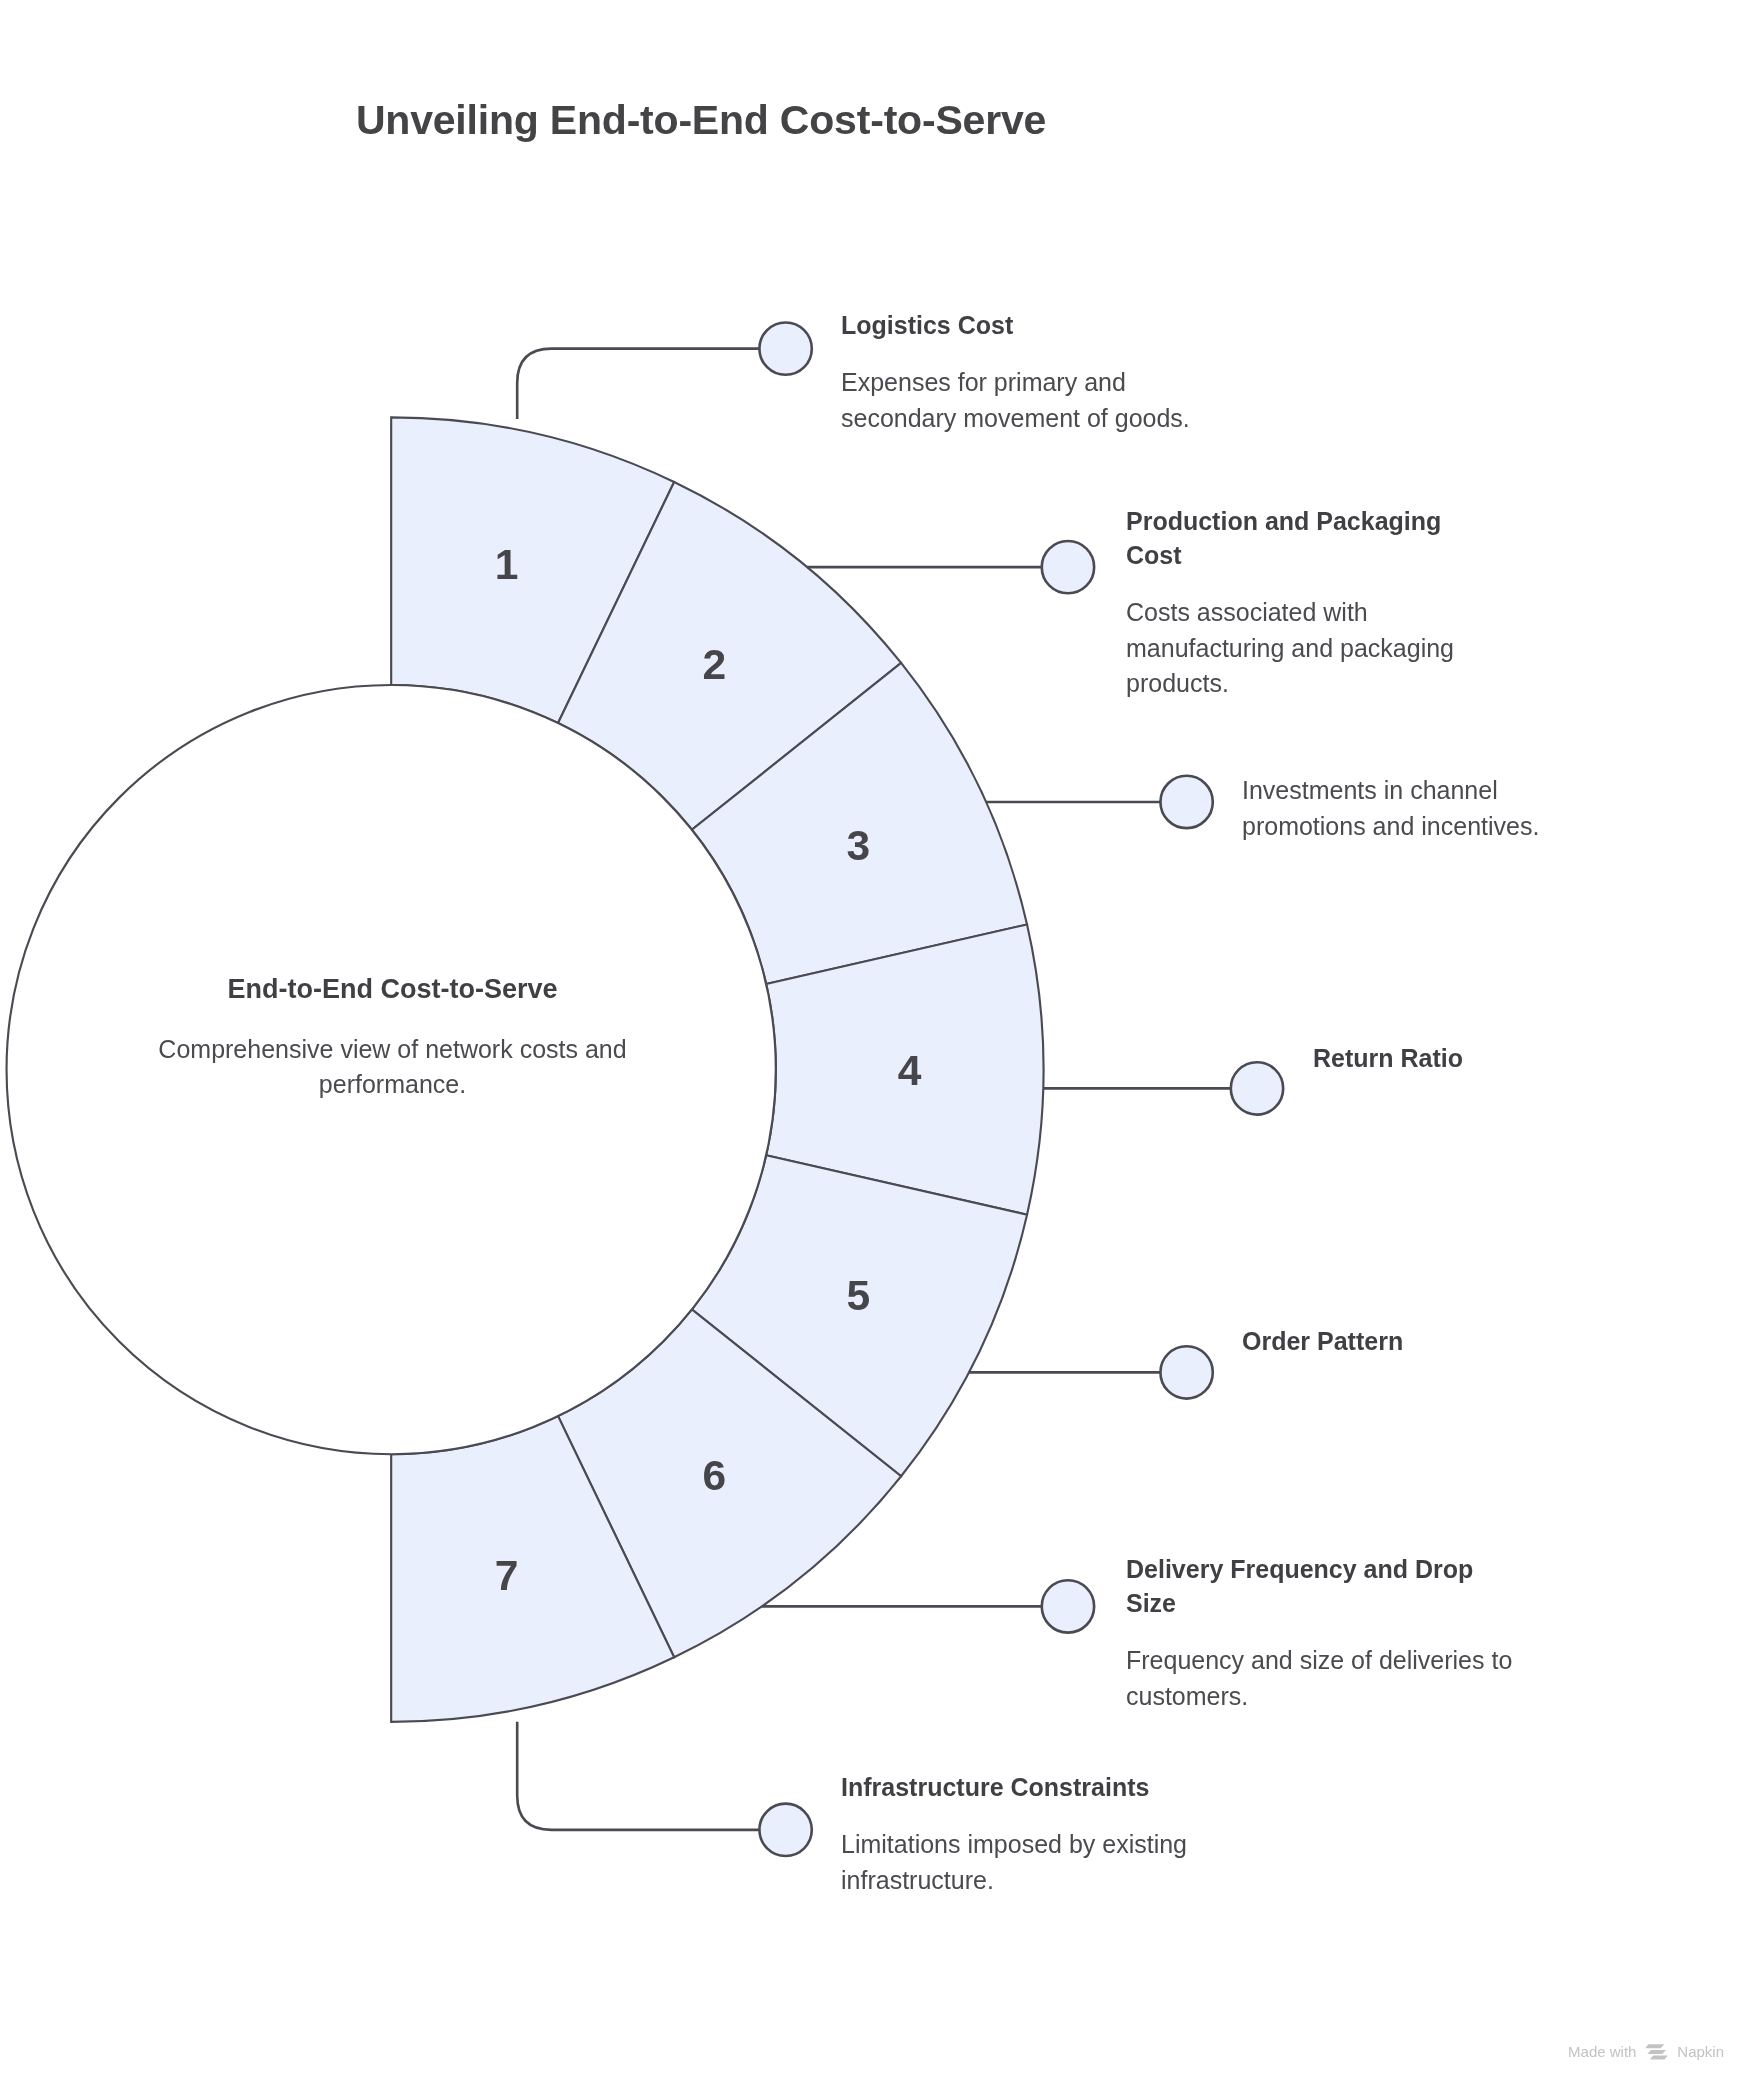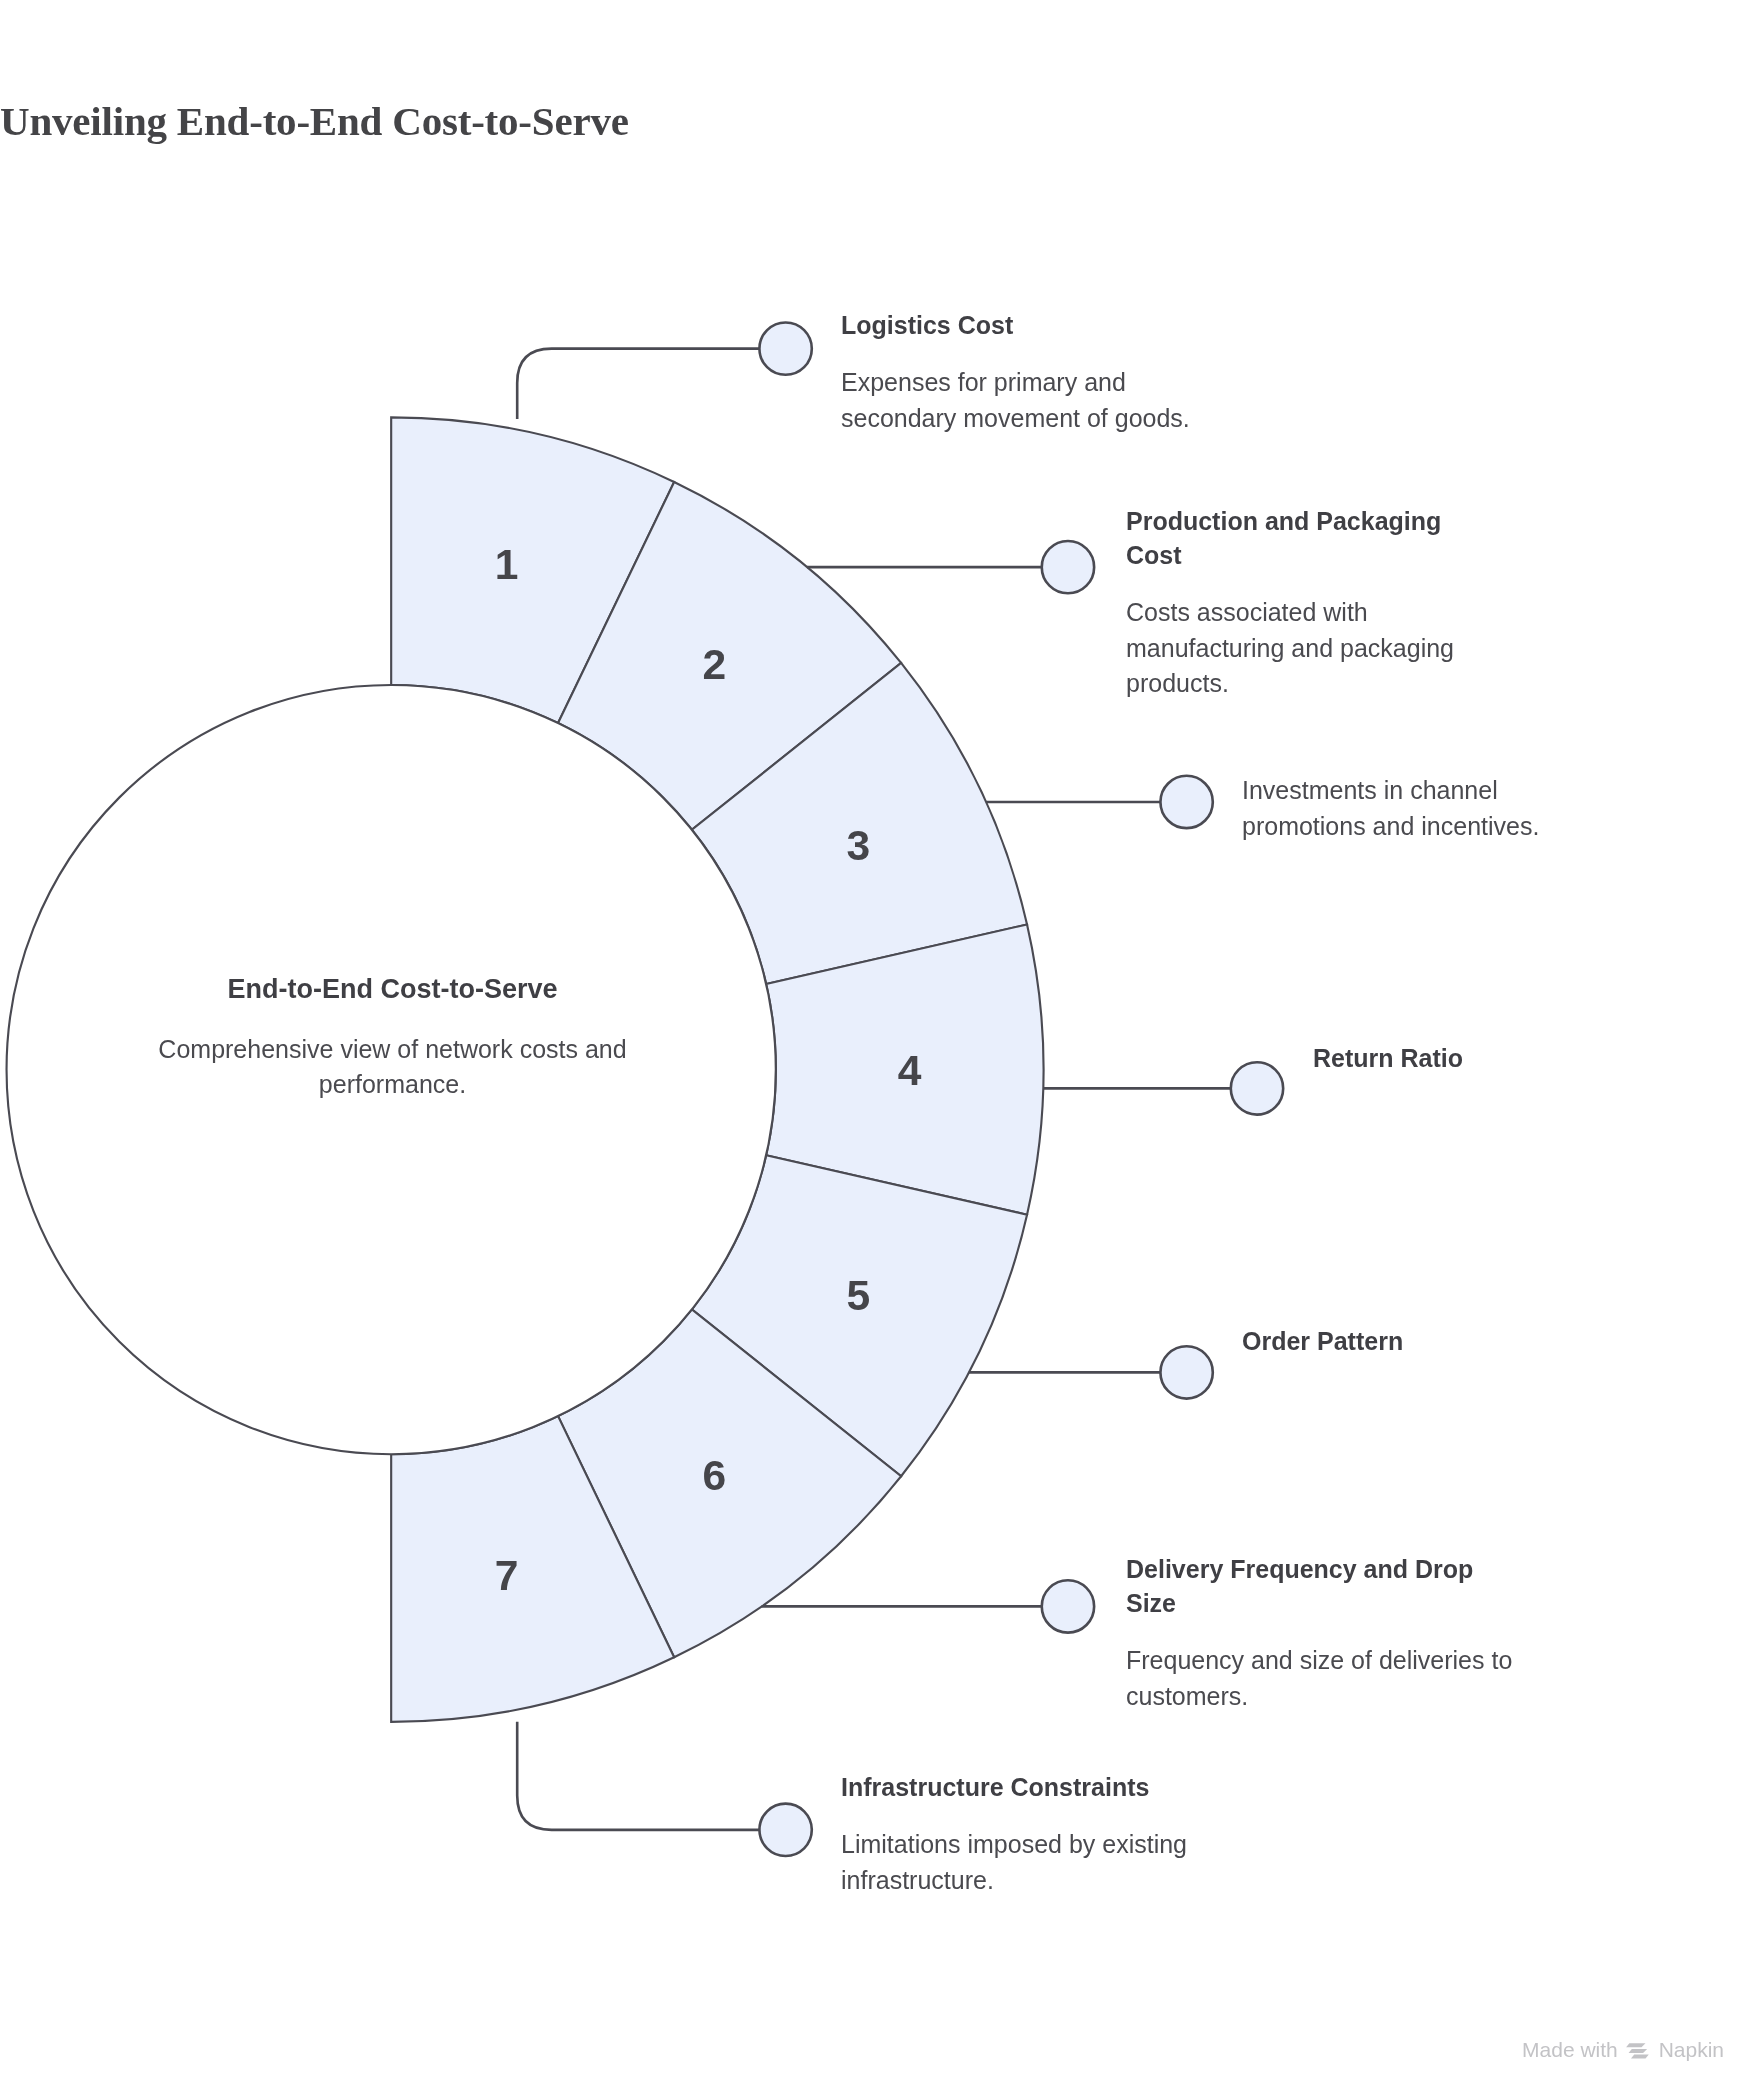--- a/index.html
+++ b/index.html
@@ -2,22 +2,22 @@
 <html style="font-size:13px"><head>
 <meta charset="utf-8">
 <style>
   html,body{margin:0;padding:0;background:#ffffff;}
   body{
     width:1757px;height:2095px;position:relative;overflow:hidden;
     font-family:"Liberation Sans","DejaVu Sans",sans-serif;
     color:#404040;
   }
   #page-title{
-    position:absolute;top:97px;left:0;width:1402px;
-    font-size:41px;font-weight:bold;color:#444447;letter-spacing:-0.2px;font-family:Liberation Serif, serif;
+    position:absolute;top:97px;left:0;width:1402px;text-align:center;
+    font-size:41px;font-weight:bold;color:#444447;letter-spacing:-0.2px;
   }
   svg#diagram{position:absolute;top:0;left:0;width:1757px;height:2095px;}
   .seg{fill:#e9effc;stroke:#4a4a52;stroke-width:2.6;}
   .inner-circle{fill:#ffffff;stroke:#4a4a52;stroke-width:2.6;}
   .seg-num{fill:#45454a;font-size:52px;font-weight:bold;text-anchor:middle;
            dominant-baseline:central;font-family:"Liberation Sans",sans-serif;}
   .connector{fill:none;stroke:#4a4a52;stroke-width:3.2;}
   .node-dot{fill:#e9effc;stroke:#4a4a52;stroke-width:3.2;}
 
   .center-block{
@@ -25,21 +25,21 @@
   }
   .center-title{font-size:27px;font-weight:bold;color:#3f3f44;line-height:1.3;}
   .center-desc{margin-top:24.5px;font-size:25px;color:#4a4a4f;line-height:1.42;}
 
   .label{position:absolute;}
   .label-title{font-size:25px;font-weight:bold;color:#3f3f44;line-height:1.36;}
   .label-desc{margin-top:23px;font-size:25px;color:#4a4a4f;line-height:1.42;}
 
   .watermark{
     position:absolute;right:33px;bottom:33px;display:flex;align-items:center;
-    gap:8.2px;color:#c3c3c6;font-size:21px;
+    gap:8.2px;color:#c3c3c6;font-size:15px;
   }
   .watermark svg{display:block;}
 </style>
 </head>
 <body>
 
 <div id="page-title">Unveiling End-to-End Cost-to-Serve</div>
 
 <svg id="diagram" viewBox="0 0 2147 2560">
   <g id="segments">

